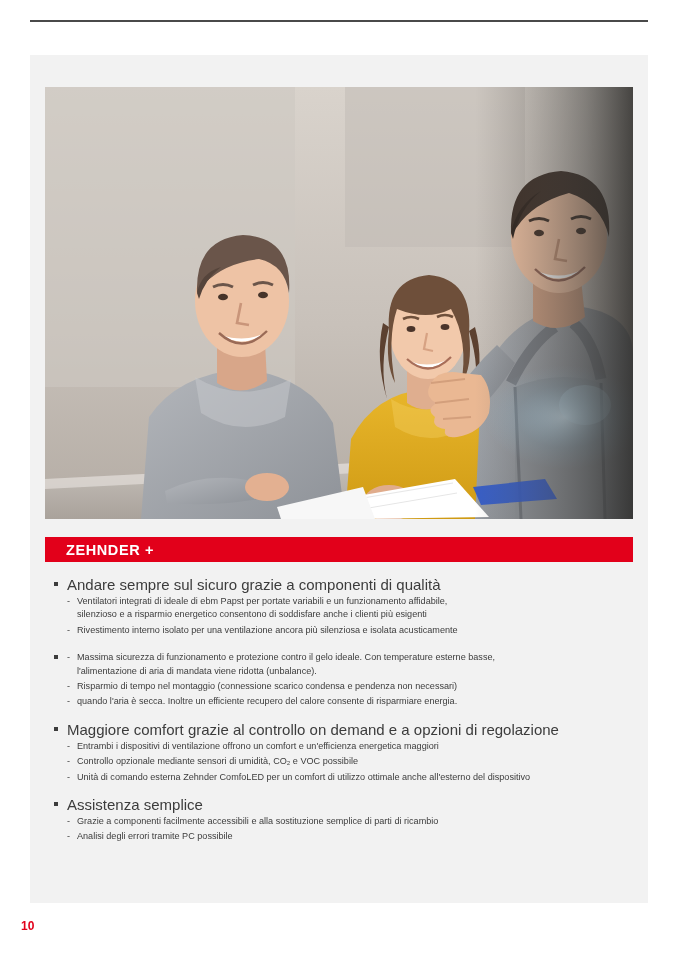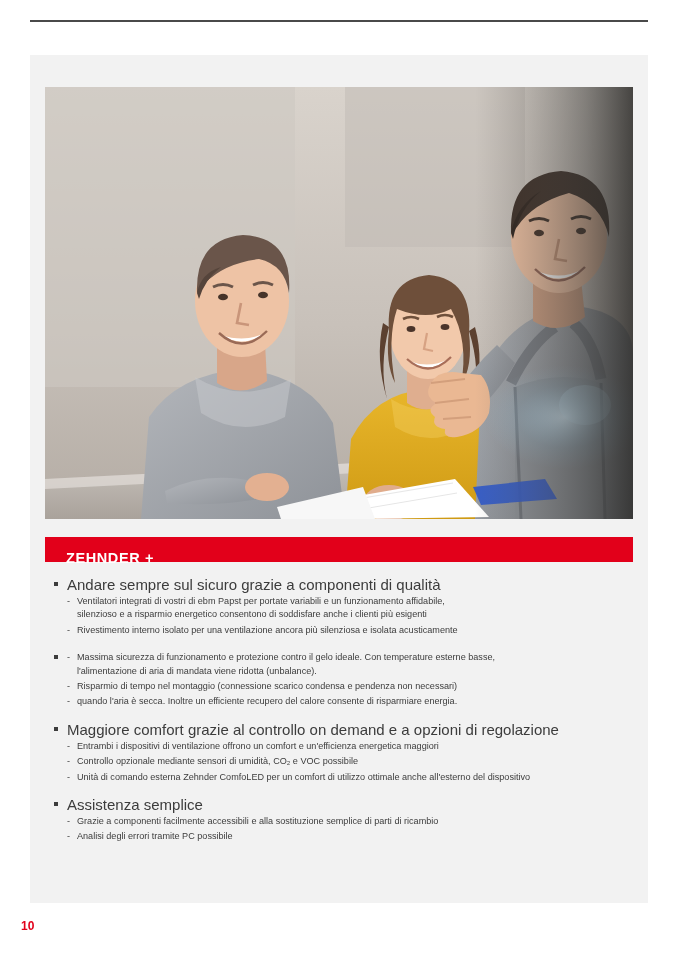--- a/index.html
+++ b/index.html
@@ -93,21 +93,20 @@
   }
   .titlebar-text {
     position: absolute;
     left: 21px;
     top: 5px;
     color: #ffffff;
     font-size: 14.5px;
     font-weight: bold;
     letter-spacing: 0.6px;
     font-family: "Liberation Sans", sans-serif;
-    margin-top: 8px;
   }
 
   
   .content {
     position: absolute;
     left: 45px;
     top: 578px;
     width: 588px;
   }
   .group { margin-bottom: 14px; }
@@ -309,21 +308,21 @@
 
   <div class="content">
 
     <div class="group">
       <div class="group-head">
         <span class="sq"></span>
         <span>Andare sempre sul sicuro grazie a componenti di qualità</span>
       </div>
       <div class="sub">
         <span class="dash">-</span>
-        <span class="sub-line">Ventilatori integrati di vostri di ebm Papst per portate variabili e un funzionamento affidabile,</span>
+        <span class="sub-line">Ventilatori integrati di ideale di ebm Papst per portate variabili e un funzionamento affidabile,</span>
         <span class="sub-line">silenzioso e a risparmio energetico consentono di soddisfare anche i clienti più esigenti</span>
       </div>
       <div class="sub">
         <span class="dash">-</span>
         <span class="sub-line">Rivestimento interno isolato per una ventilazione ancora più silenziosa e isolata acusticamente</span>
       </div>
     </div>
 
     <div class="group">
       <div class="group-head">

